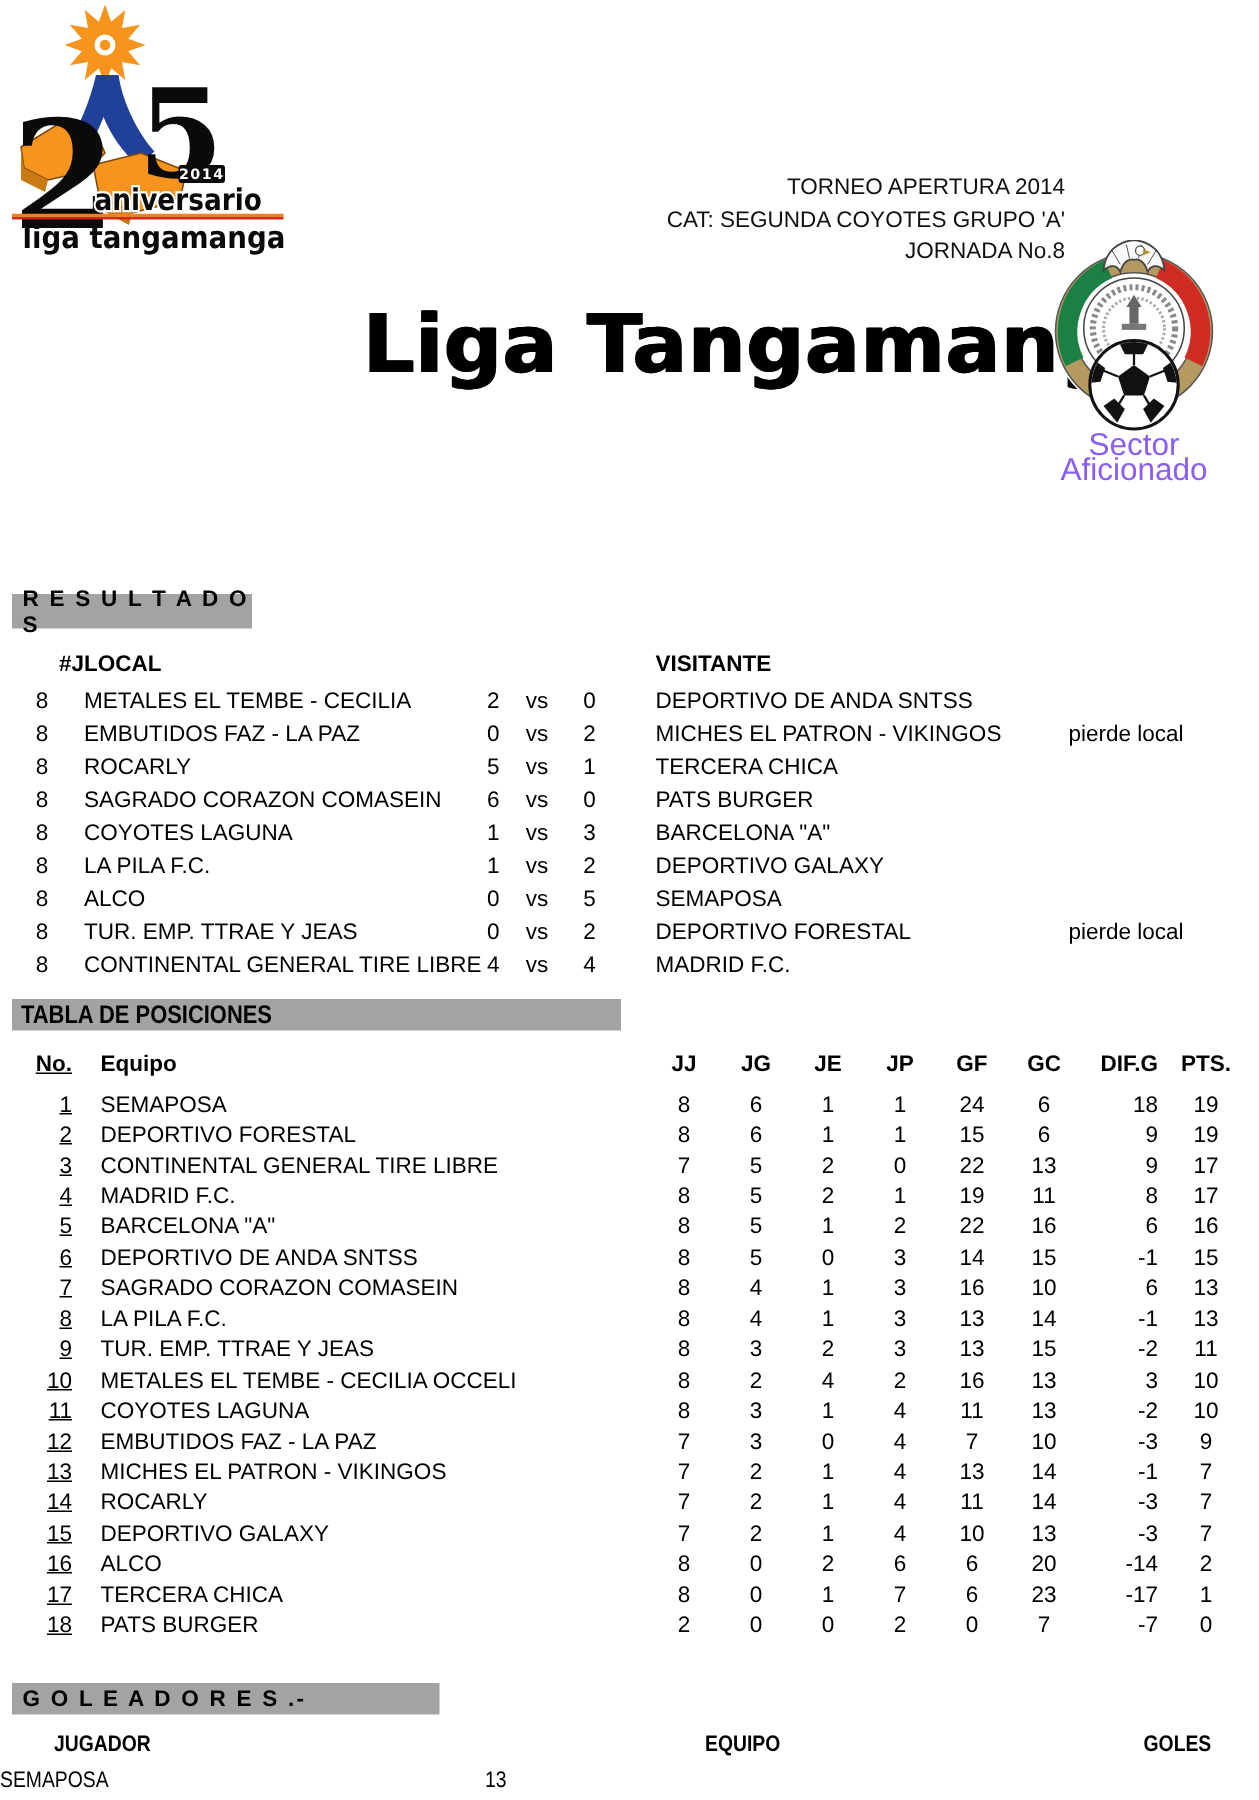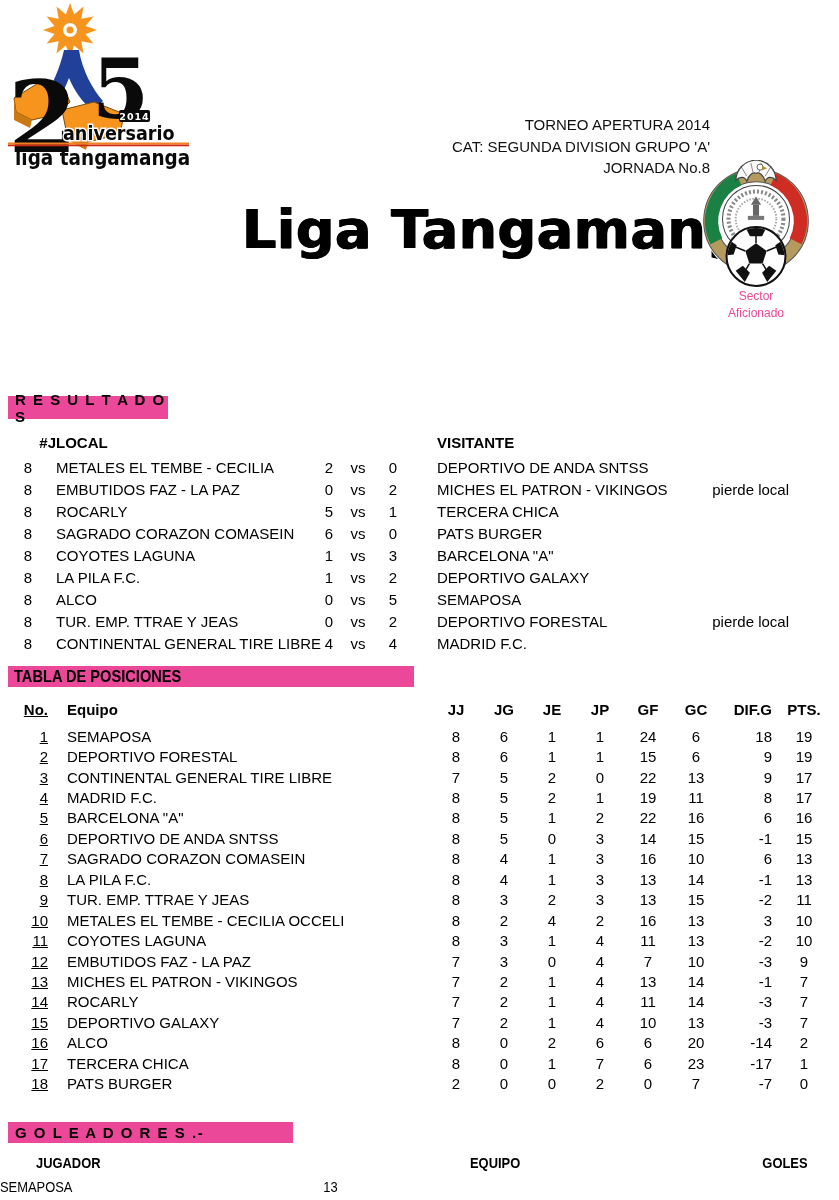--- a/index.html
+++ b/index.html
@@ -6,24 +6,24 @@
   .page{position:relative;width:839px;height:1200px;background:#ffffff;overflow:hidden;
         font-family:"Liberation Sans",sans-serif;color:#000;}
   .abs{position:absolute;}
 
   
   .logo-left{left:6px;top:2px;width:184px;height:170px;}
   .hdr-center{left:250px;top:114px;width:460px;text-align:right;font-size:15px;line-height:21.5px;color:#111;}
   .main-title{left:242px;top:198px;font-size:54px;font-weight:bold;letter-spacing:0.5px;white-space:nowrap;
               font-family:"DejaVu Sans",sans-serif;text-shadow:0.7px 0 #000,-0.7px 0 #000;z-index:1;}
   .fmf-logo{left:700px;top:160px;width:112px;height:178px;z-index:2;}
-  .fmf-caption{position:absolute;left:0;top:128px;width:112px;text-align:center;font-size:12px;line-height:17px;color:#ec4899;}
+  .fmf-caption{position:absolute;left:0;top:128px;width:112px;text-align:center;font-size:21px;line-height:17px;color:#8b5cf6;}
 
   
-  .bar{background:#ec4899;font-weight:bold;display:flex;align-items:center;}
+  .bar{background:#a3a3a3;font-weight:bold;display:flex;align-items:center;}
   .bar-res{left:8px;top:396px;width:160px;height:23px;font-size:15px;letter-spacing:1.5px;padding-left:7px;box-sizing:border-box;}
   .bar-tab{left:8px;top:666px;width:406px;height:21px;font-size:17px;padding-left:6px;box-sizing:border-box;}
   .bar-gol{left:8px;top:1122px;width:285px;height:21px;font-size:15px;letter-spacing:1.5px;padding-left:7px;box-sizing:border-box;}
 
   .cond{display:inline-block;transform:scaleX(0.86);transform-origin:0 50%;white-space:nowrap;}
   .cond-r{transform-origin:100% 50%;}
 
   
   .row{display:flex;align-items:center;font-size:15px;white-space:nowrap;}
   #res-hdr{left:0;top:432px;height:20px;font-weight:bold;}
@@ -83,21 +83,21 @@
       <text x="128.5" y="117.5" font-size="9.5" font-weight="bold" font-family="DejaVu Sans, sans-serif" fill="#ffffff" text-anchor="middle" letter-spacing="1">2014</text>
       <text transform="translate(57,138) scale(0.88,1)" font-size="20" font-weight="bold" font-family="DejaVu Sans, sans-serif" fill="#0a0a0a" stroke="#ffffff" stroke-width="3" paint-order="stroke">aniversario</text>
       <rect x="2" y="140.5" width="181" height="2.2" fill="#f08020"></rect>
       <rect x="2" y="142.7" width="181" height="1.6" fill="#d02818"></rect>
       <text transform="translate(9,163) scale(0.9,1)" font-size="20.5" font-weight="bold" font-family="DejaVu Sans, sans-serif" fill="#0a0a0a">liga tangamanga</text>
     </svg>
   </div>
 
   <div class="abs hdr-center">
     <div>TORNEO APERTURA 2014</div>
-    <div>CAT: SEGUNDA DIVISION GRUPO 'A'</div>
+    <div>CAT: SEGUNDA COYOTES GRUPO 'A'</div>
     <div>JORNADA No.8</div>
   </div>
 
   <div class="abs main-title">Liga Tangamanga</div>
 
   <div class="abs fmf-logo">
     <svg width="112" height="130" viewBox="0 0 110 128">
       <circle cx="55" cy="60" r="53" fill="#ffffff"></circle>
       <g>
         <circle cx="55" cy="60" r="45" fill="none" stroke="#b59a60" stroke-width="13"></circle>

